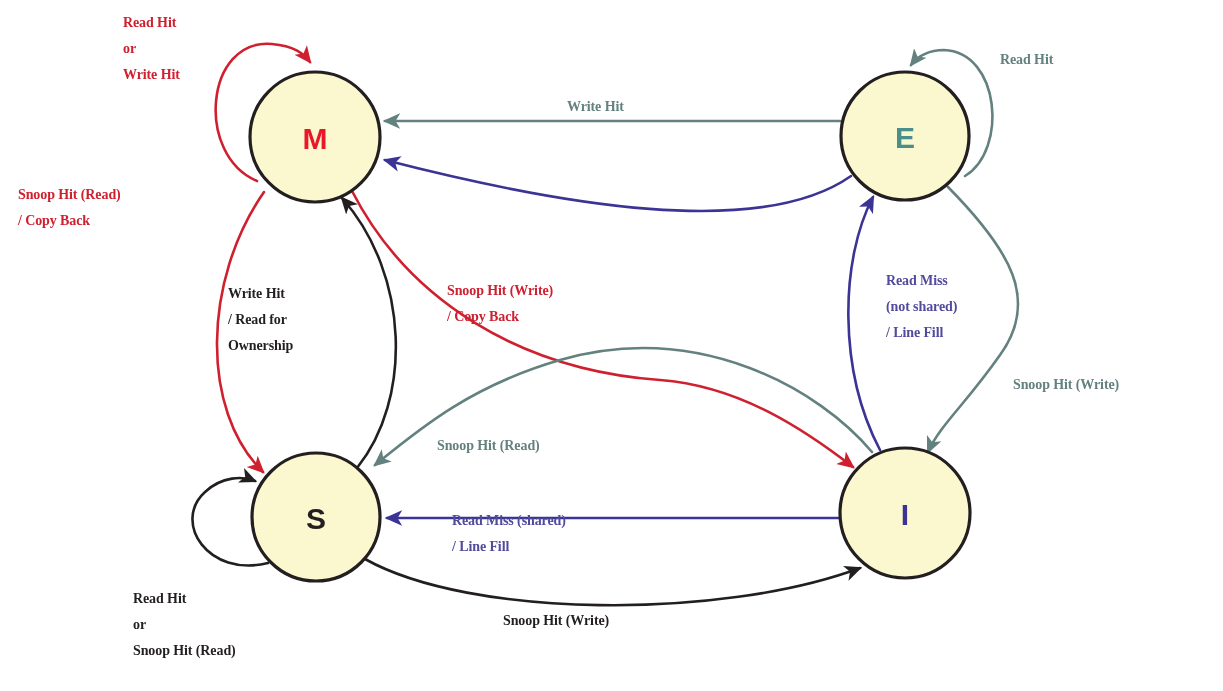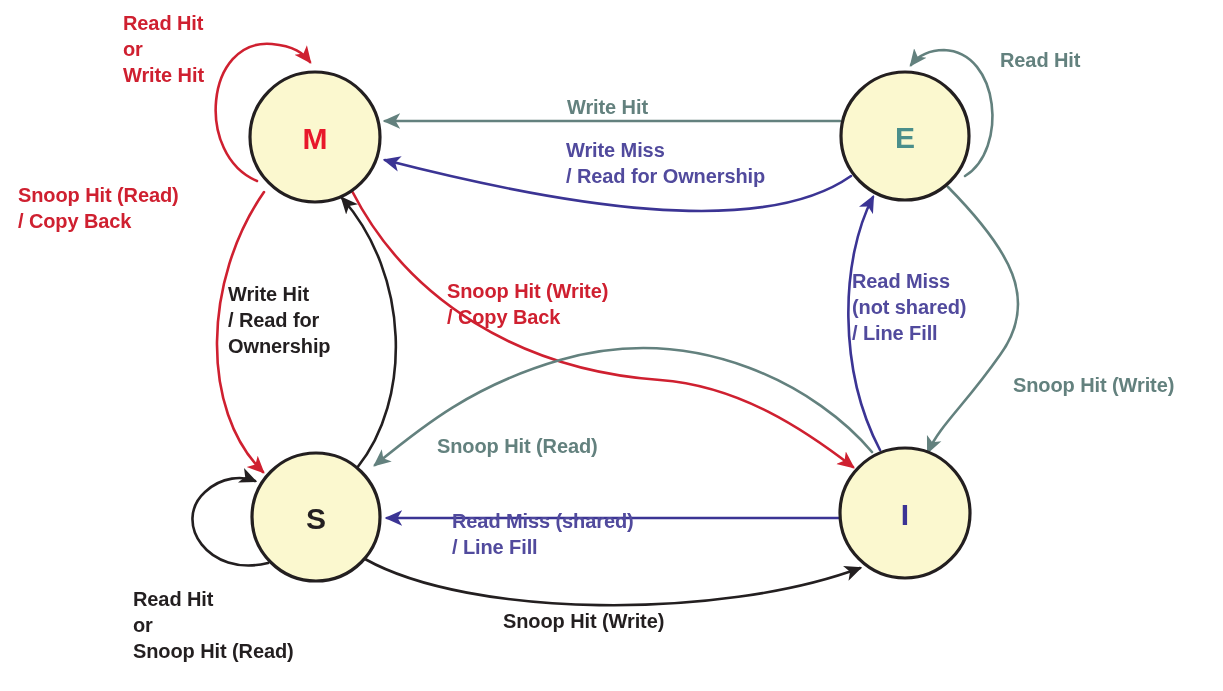--- a/index.html
+++ b/index.html
@@ -33,23 +33,23 @@
   }
   text.state-letter {
     font-family: "Liberation Sans", sans-serif;
     font-weight: bold;
     font-size: 30px;
     text-anchor: middle;
     dominant-baseline: central;
   }
   .edge-label {
     position: absolute;
-    font-family: Liberation Sans, sans-serif;
+    font-family: Liberation Serif, serif;
     font-weight: bold;
-    font-size: 20px;
+    font-size: 14px;
     line-height: 26px;
     white-space: pre;
     letter-spacing: -0.1px;
   }
 </style>
 </head>
 <body>
 
 <div id="diagram-root">
 
@@ -123,34 +123,32 @@
 Write Hit</div>
 
   <div class="edge-label" style="left:1000px; top:47px; color:#63817e;">Read Hit</div>
 
   <div class="edge-label" style="left:133px; top:586px; color:#231f20;">Read Hit
 or
 Snoop Hit (Read)</div>
 
   <div class="edge-label" style="left:567px; top:94px; color:#63817e;">Write Hit</div>
 
-  <div class="edge-label" style="left:566px; top:137px; color:#514a9d;">Write Miss
-/ Read for Ownership</div>
 
   <div class="edge-label" style="left:18px; top:182px; color:#cf2030;">Snoop Hit (Read)
 / Copy Back</div>
 
   <div class="edge-label" style="left:228px; top:281px; color:#231f20;">Write Hit
 / Read for
 Ownership</div>
 
   <div class="edge-label" style="left:447px; top:278px; color:#cf2030;">Snoop Hit (Write)
 / Copy Back</div>
 
-  <div class="edge-label" style="left:852px; top:268px; color:#514a9d;">Read Miss
+  <div class="edge-label" style="left:886px; top:268px; color:#514a9d;">Read Miss
 (not shared)
 / Line Fill</div>
 
   <div class="edge-label" style="left:1013px; top:372px; color:#63817e;">Snoop Hit (Write)</div>
 
   <div class="edge-label" style="left:437px; top:433px; color:#63817e;">Snoop Hit (Read)</div>
 
   <div class="edge-label" style="left:452px; top:508px; color:#514a9d;">Read Miss (shared)
 / Line Fill</div>
 

